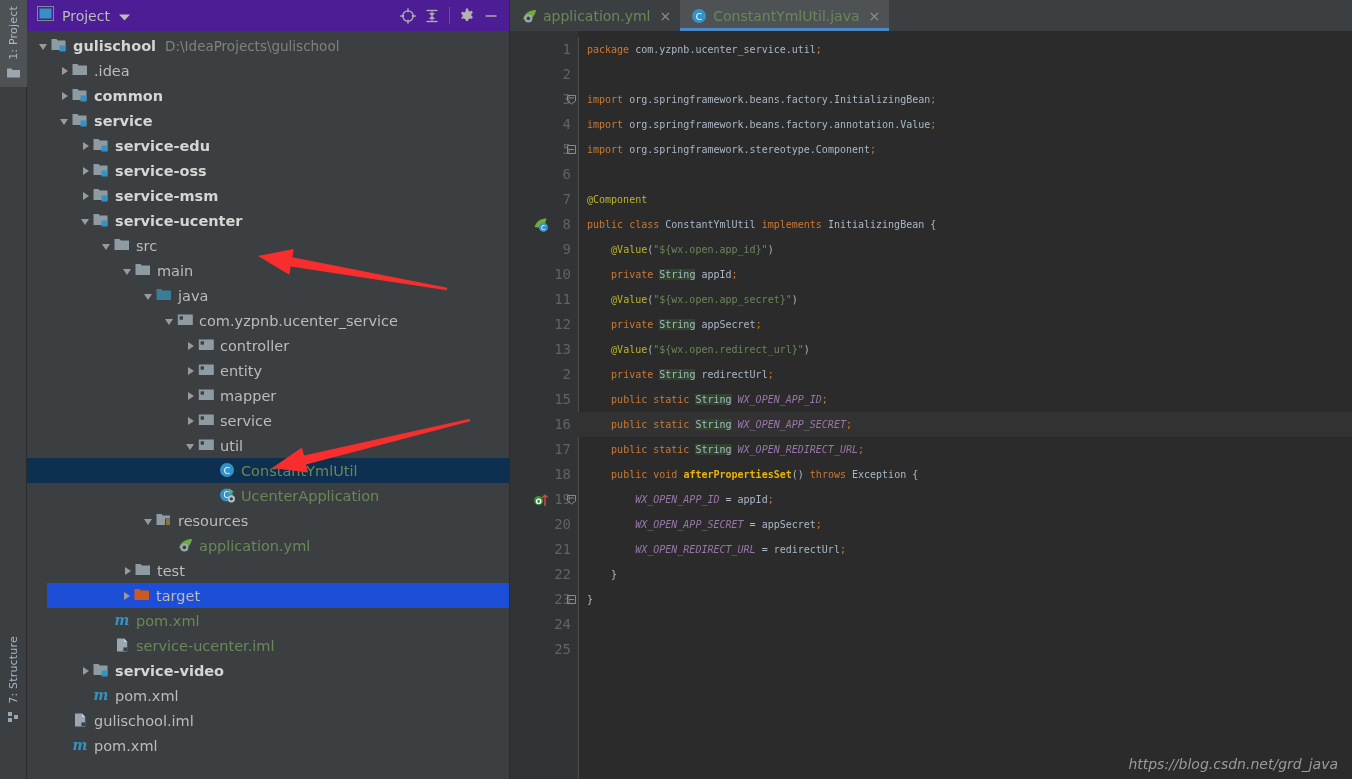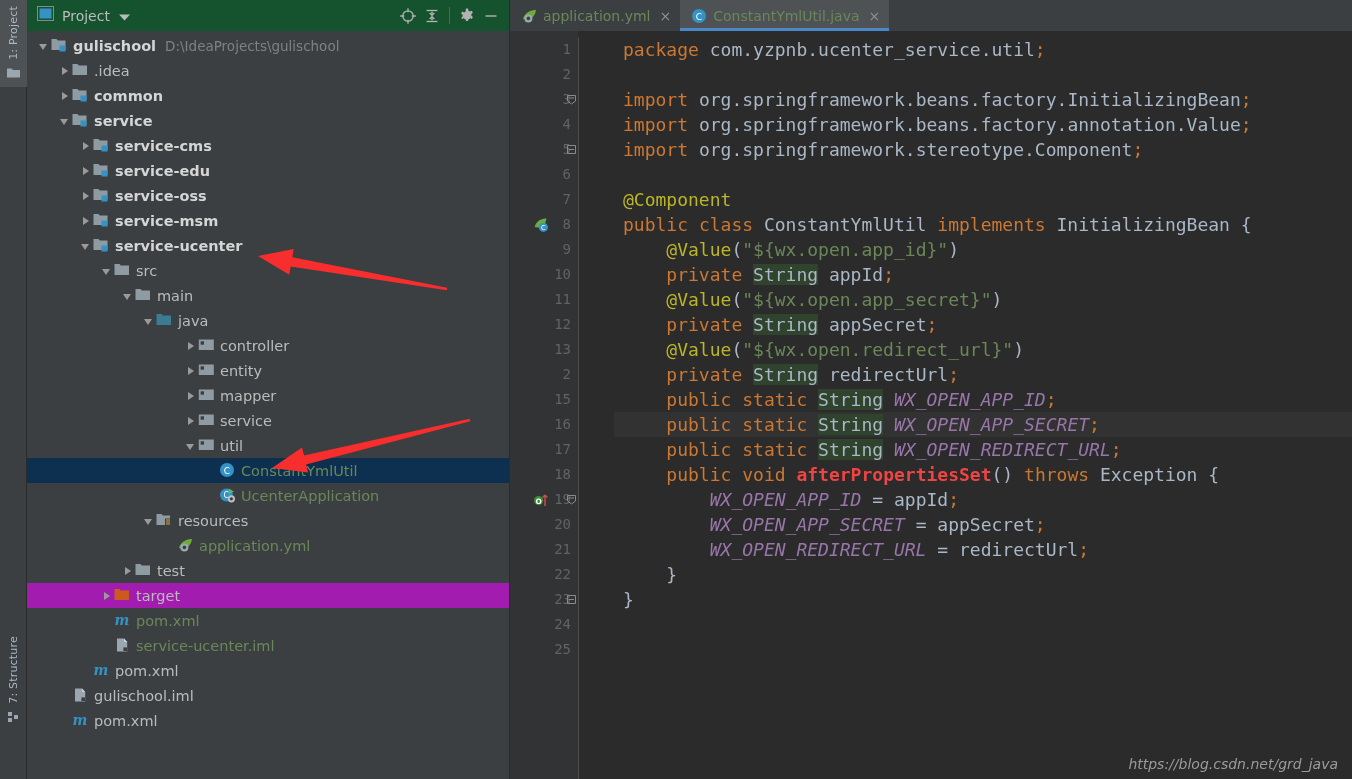--- a/index.html
+++ b/index.html
@@ -35,42 +35,42 @@
 
   
   .project-panel {
     width: 483px; flex: 0 0 483px; height: 779px;
     background: #3c3f41; display: flex; flex-direction: column;
     border-right: 1px solid #2b2b2b; position: relative;
   }
   .panel-header {
     height: 31px; flex: 0 0 31px;
     display: flex; align-items: center;
-    padding: 0 6px 0 10px; background: #14532d;
+    padding: 0 6px 0 10px; background: #4c1d95;
   }
   .panel-title {
     font-size: 14px; color: #bbbbbb; margin-left: 8px;
     font-family: "DejaVu Sans", sans-serif;
   }
   .panel-caret { margin-left: 9px; }
   .panel-header .spacer { flex: 1; }
   .hdr-ico { width: 24px; height: 24px; display: flex; align-items: center; justify-content: center; }
   .hdr-sep { width: 1px; height: 17px; background: #5e6060; margin: 0 5px; }
 
   .tree {
     flex: 1; overflow: hidden; position: relative;
     padding-top: 2px;
   }
   .row {
     height: 25px; display: flex; align-items: center;
     white-space: nowrap; font-size: 14.5px; color: #bbbbbb;
     font-family: "DejaVu Sans", sans-serif;
   }
   .row.selected { background: #0d3050; }
-  .row.target-hl { background: #a21caf; }
+  .row.target-hl { background: #1d4ed8; margin-left: 20px; }
   .arrow { width: 14px; height: 14px; flex: 0 0 14px; position: relative; }
   .arrow.right::before {
     content: ""; position: absolute; left: 4px; top: 3px;
     border-left: 6px solid #9a9a9a;
     border-top: 4.5px solid transparent; border-bottom: 4.5px solid transparent;
   }
   .arrow.down::before {
     content: ""; position: absolute; left: 2px; top: 5px;
     border-top: 6px solid #9a9a9a;
     border-left: 4.5px solid transparent; border-right: 4.5px solid transparent;
@@ -113,39 +113,39 @@
     padding-right: 7px; font-size: 14px; color: #606366;
     font-family: "DejaVu Sans Mono", monospace; position: relative;
   }
   .gmark { position: absolute; left: 23px; top: 4px; }
   .fold { position: absolute; left: 56px; top: 7px; width: 11px; height: 11px; }
   .fold svg { display: block; }
 
   .code {
     flex: 1; position: relative; padding-top: 6px;
     font-family: "DejaVu Sans Mono", monospace;
-    font-size: 18px; background: #2b2b2b; overflow: hidden; padding-left: 36px;
+    font-size: 10px; background: #2b2b2b; overflow: hidden;
   }
   .cline {
     height: 25px; line-height: 25px; white-space: pre;
     padding-left: 9px; position: relative;
   }
   .cline.cur { background: #323232; }
   .vline {
     position: absolute; left: 0; top: 6px; bottom: 0; width: 1px;
     background: #4b4b4b;
   }
   .k  { color: #cc7832; }
   .ann{ color: #bbb529; margin-top: 48px; }
   .str{ color: #6a8759; }
   .id { color: #a9b7c6; }
   .stat { color: #9876aa; font-style: italic; }
   .cls { color: #a9b7c6; }
   .hl { background: #30432d; }
-  .mname { color: #ef4444; font-weight: bold; }
+  .mname { color: #eab308; font-weight: bold; }
 
   .watermark {
     position: absolute; right: 14px; bottom: 7px;
     font-size: 14px; color: #9b9b9b;
     font-family: "DejaVu Sans", sans-serif;
     font-style: italic;
   }
 
   
   .annot { position: absolute; left: 0; top: 0; width: 1352px; height: 779px; pointer-events: none; }
@@ -258,51 +258,42 @@
             </svg></span>
           <span class="lbl bold">service</span>
         </div>
         <div class="row">
           <span style="flex: 0 0 52px; height: 1px;"></span>
           <span class="arrow right"></span>
           <span class="icn"><svg width="17" height="15" viewBox="0 0 17 15">
               <path d="M0.5 2h5l1.3 1.6H14.5V13H0.5z" fill="#8f9ba3"></path>
               <rect x="8.5" y="8.5" width="6" height="6" fill="#3592c4"></rect>
             </svg></span>
-          <span class="lbl bold">service-cms</span>
+          <span class="lbl bold">service-edu</span>
         </div>
         <div class="row">
           <span style="flex: 0 0 52px; height: 1px;"></span>
           <span class="arrow right"></span>
           <span class="icn"><svg width="17" height="15" viewBox="0 0 17 15">
               <path d="M0.5 2h5l1.3 1.6H14.5V13H0.5z" fill="#8f9ba3"></path>
               <rect x="8.5" y="8.5" width="6" height="6" fill="#3592c4"></rect>
             </svg></span>
-          <span class="lbl bold">service-edu</span>
+          <span class="lbl bold">service-oss</span>
         </div>
         <div class="row">
           <span style="flex: 0 0 52px; height: 1px;"></span>
           <span class="arrow right"></span>
           <span class="icn"><svg width="17" height="15" viewBox="0 0 17 15">
               <path d="M0.5 2h5l1.3 1.6H14.5V13H0.5z" fill="#8f9ba3"></path>
               <rect x="8.5" y="8.5" width="6" height="6" fill="#3592c4"></rect>
             </svg></span>
-          <span class="lbl bold">service-oss</span>
+          <span class="lbl bold">service-msm</span>
         </div>
         <div class="row">
           <span style="flex: 0 0 52px; height: 1px;"></span>
-          <span class="arrow right"></span>
-          <span class="icn"><svg width="17" height="15" viewBox="0 0 17 15">
-              <path d="M0.5 2h5l1.3 1.6H14.5V13H0.5z" fill="#8f9ba3"></path>
-              <rect x="8.5" y="8.5" width="6" height="6" fill="#3592c4"></rect>
-            </svg></span>
-          <span class="lbl bold">service-msm</span>
-        </div>
-        <div class="row">
-          <span style="flex: 0 0 52px; height: 1px;"></span>
           <span class="arrow down"></span>
           <span class="icn"><svg width="17" height="15" viewBox="0 0 17 15">
               <path d="M0.5 2h5l1.3 1.6H14.5V13H0.5z" fill="#8f9ba3"></path>
               <rect x="8.5" y="8.5" width="6" height="6" fill="#3592c4"></rect>
             </svg></span>
           <span class="lbl bold">service-ucenter</span>
         </div>
         <div class="row">
           <span style="flex: 0 0 73px; height: 1px;"></span>
           <span class="arrow down"></span>
@@ -319,20 +310,29 @@
             </svg></span>
           <span class="lbl ">main</span>
         </div>
         <div class="row">
           <span style="flex: 0 0 115px; height: 1px;"></span>
           <span class="arrow down"></span>
           <span class="icn"><svg width="17" height="15" viewBox="0 0 17 15">
               <path d="M0.5 2h5l1.3 1.6H15V13H0.5z" fill="#3b7b93"></path>
             </svg></span>
           <span class="lbl ">java</span>
+        </div>
+        <div class="row">
+          <span style="flex: 0 0 136px; height: 1px;"></span>
+          <span class="arrow down"></span>
+          <span class="icn"><svg width="17" height="15" viewBox="0 0 17 15">
+              <rect x="0.8" y="2.5" width="15" height="10.5" fill="#8f9ba3"></rect>
+              <rect x="2.6" y="4.3" width="3.4" height="3.4" fill="#3c3f41"></rect>
+            </svg></span>
+          <span class="lbl ">com.yzpnb.ucenter_service</span>
         </div>
         <div class="row">
           <span style="flex: 0 0 157px; height: 1px;"></span>
           <span class="arrow right"></span>
           <span class="icn"><svg width="17" height="15" viewBox="0 0 17 15">
               <rect x="0.8" y="2.5" width="15" height="10.5" fill="#8f9ba3"></rect>
               <rect x="2.6" y="4.3" width="3.4" height="3.4" fill="#3c3f41"></rect>
             </svg></span>
           <span class="lbl ">controller</span>
         </div>
@@ -439,20 +439,29 @@
         </div>
         <div class="row">
           <span style="flex: 0 0 73px; height: 1px;"></span>
           <span class="arrow "></span>
           <span class="icn"><svg width="16" height="16" viewBox="0 0 16 16">
               <path d="M3 1.5h7l3.2 3.2V14.5H3z" fill="#9aa7b0"></path>
               <path d="M10 1.5v3.4h3.2z" fill="#c8d0d6"></path>
               <rect x="9.4" y="10.4" width="3.6" height="3.6" fill="#3c3f41"></rect>
             </svg></span>
           <span class="lbl green">service-ucenter.iml</span>
+        </div>
+        <div class="row">
+          <span style="flex: 0 0 52px; height: 1px;"></span>
+          <span class="arrow right"></span>
+          <span class="icn"><svg width="17" height="15" viewBox="0 0 17 15">
+              <path d="M0.5 2h5l1.3 1.6H14.5V13H0.5z" fill="#8f9ba3"></path>
+              <rect x="8.5" y="8.5" width="6" height="6" fill="#3592c4"></rect>
+            </svg></span>
+          <span class="lbl bold">service-video</span>
         </div>
         <div class="row">
           <span style="flex: 0 0 52px; height: 1px;"></span>
           <span class="arrow "></span>
           <span class="icn"><svg width="16" height="16" viewBox="0 0 16 16">
               <text x="8" y="13" font-size="14" font-style="italic" font-weight="bold" font-family="DejaVu Serif, serif" fill="#3592c4" text-anchor="middle">m</text>
             </svg></span>
           <span class="lbl ">pom.xml</span>
         </div>
         <div class="row">

